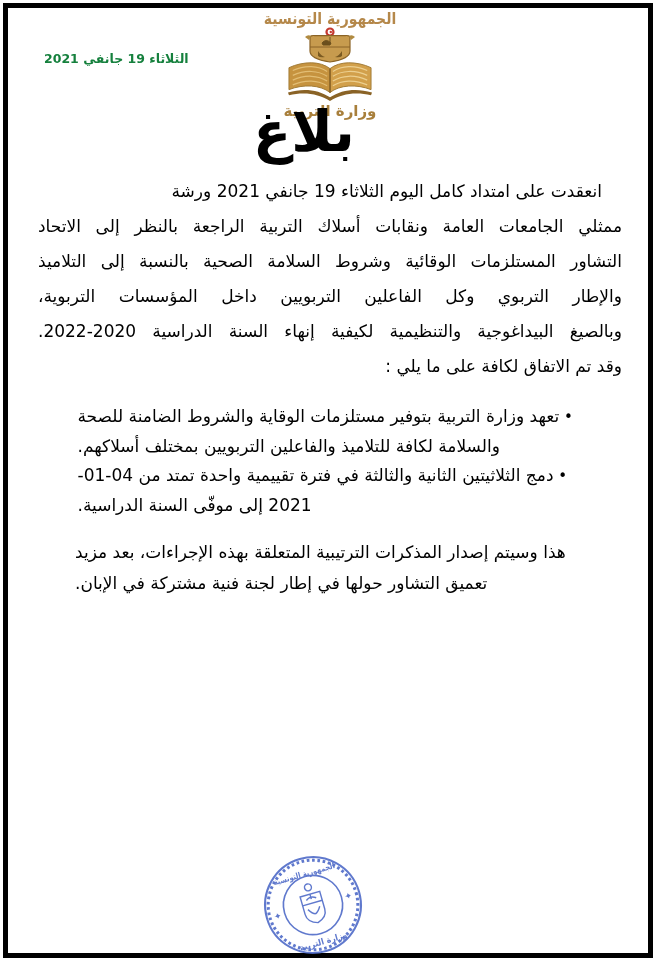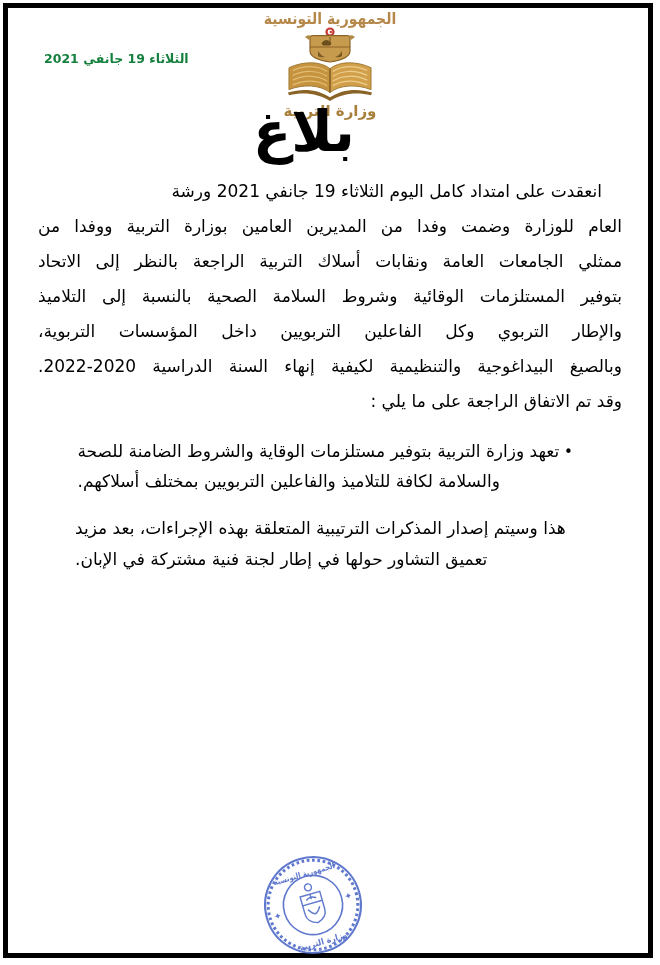--- a/index.html
+++ b/index.html
@@ -70,32 +70,32 @@
 
     <span class="logo-ministry">وزارة التربية</span>
   </div>
 
   <div class="title">بلاغ</div>
 
   <div class="content">
     <div class="para1">
 
     <div class="jline">انعقدت على امتداد كامل اليوم الثلاثاء 19 جانفي 2021 ورشة</div>
-        <div class="jline">العام للوزارة وضمت وفدا من المديرين العامين بوزارة التربية ووفدا من</div>
         <div class="jline">ممثلي الجامعات العامة ونقابات أسلاك التربية الراجعة بالنظر إلى الاتحاد</div>
-        <div class="jline">بتوفير المستلزمات الوقائية وشروط السلامة الصحية بالنسبة إلى التلاميذ</div>
+        <div class="jline">التشاور المستلزمات الوقائية وشروط السلامة الصحية بالنسبة إلى التلاميذ</div>
         <div class="jline">والإطار التربوي وكل الفاعلين التربويين داخل المؤسسات التربوية،</div>
         <div class="jline">وبالصيغ البيداغوجية والتنظيمية لكيفية إنهاء السنة الدراسية 2020-2022.</div>
       </div>
 
-    <div class="agreement">وقد تم الاتفاق الراجعة على ما يلي :</div>
+    <div class="agreement">وقد تم الاتفاق لكافة على ما يلي :</div>
 
     <ul class="bullets">
 
     <li>تعهد وزارة التربية بتوفير مستلزمات الوقاية والشروط الضامنة للصحة والسلامة لكافة للتلاميذ والفاعلين التربويين بمختلف أسلاكهم.</li>
+        <li>دمج الثلاثيتين الثانية والثالثة في فترة تقييمية واحدة تمتد من 04-01-2021 إلى موفّى السنة الدراسية.</li>
       </ul>
 
     <div class="closing">
 
     <div class="cline">هذا وسيتم إصدار المذكرات الترتيبية المتعلقة بهذه الإجراءات، بعد مزيد</div>
         <div class="cline">تعميق التشاور حولها في إطار لجنة فنية مشتركة في الإبان.</div>
       </div>
   </div>
 
   <svg class="stamp" viewBox="0 0 104 104">

